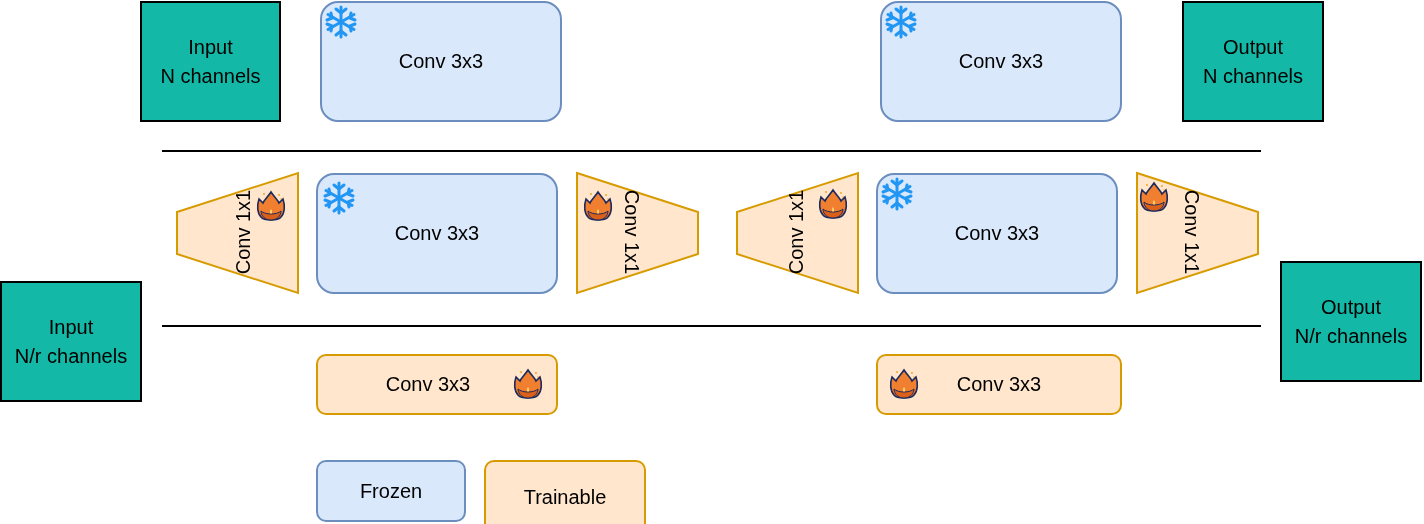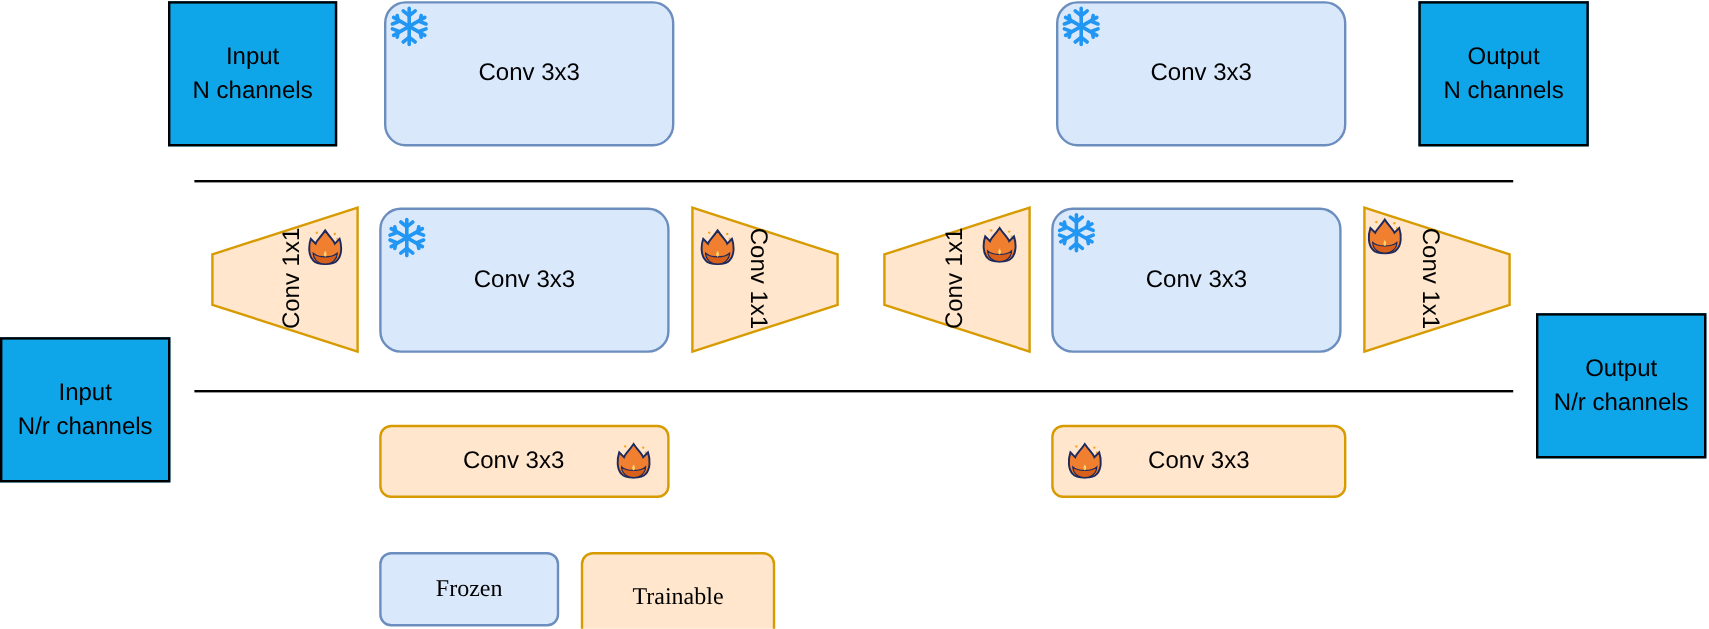--- a/index.html
+++ b/index.html
@@ -1,25 +1,25 @@
 <!DOCTYPE html>
 <html><head>
   <meta charset="utf-8">
   <style>
     html, body { margin: 0; padding: 0; background: #ffffff; }
     body { width: 1424px; height: 524px; position: relative; overflow: hidden;
            font-family: "Liberation Sans", sans-serif; color: #000; }
     .abs { position: absolute; box-sizing: border-box; }
-    .io-box { border: 2px solid #000; background: #0ea5e9; display: flex; flex-direction: column;
+    .io-box { border: 2px solid #000; background: #14b8a6; display: flex; flex-direction: column;
               align-items: center; justify-content: center; font-size: 20px; line-height: 29px; text-align: left; }
     .frozen { background: #dae8fc; border: 2px solid #6c8ebf; border-radius: 18px;
               display: flex; align-items: center; justify-content: center; font-size: 20px; }
     .train { background: #ffe6cc; border: 2px solid #d79b00; border-radius: 10px;
              display: flex; align-items: center; justify-content: center; font-size: 20px; }
-    .legend { border-radius: 10px; font-family: Liberation Serif, serif; }
+    .legend { border-radius: 10px; }
     .divider { height: 2px; background: #000; }
     .snow { width: 34px; height: 34px; }
     .fire { width: 32px; height: 34px; }
     svg.trap { overflow: visible; }
     .vtext { position: absolute; font-size: 20px; white-space: nowrap; }
   </style>
 </head>
 <body>
 
 <svg width="0" height="0" style="position:absolute">

